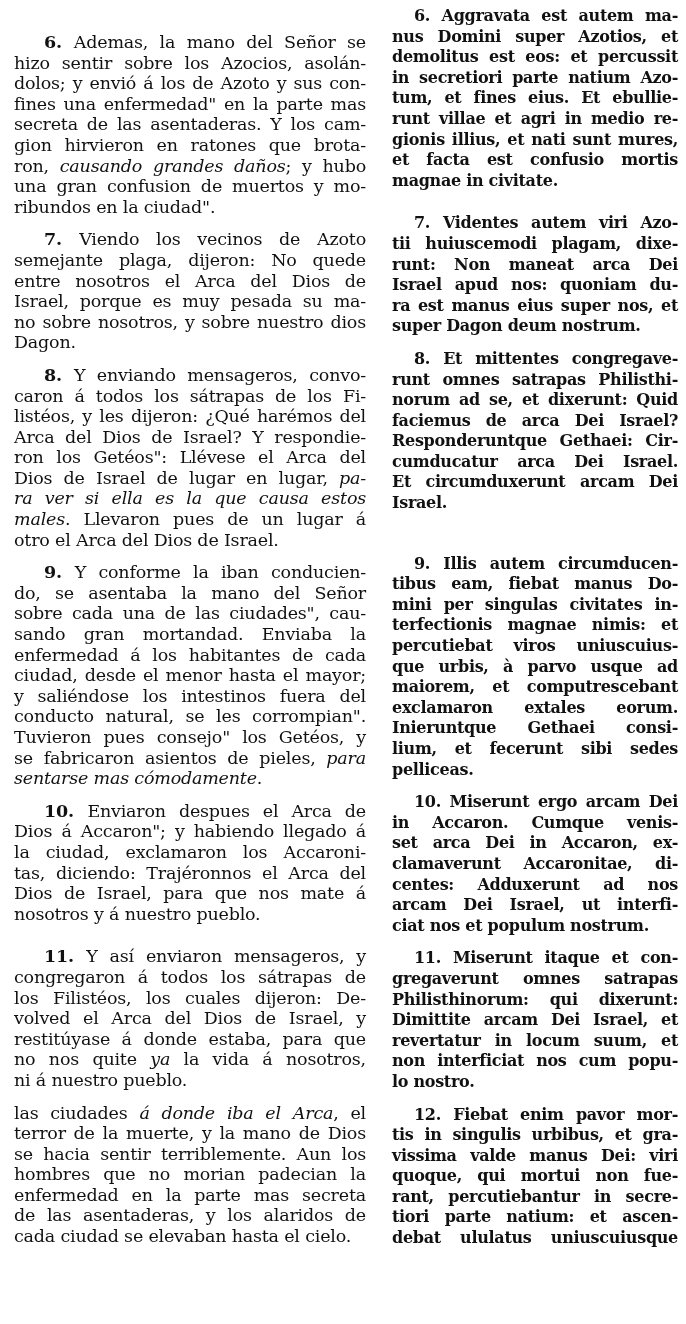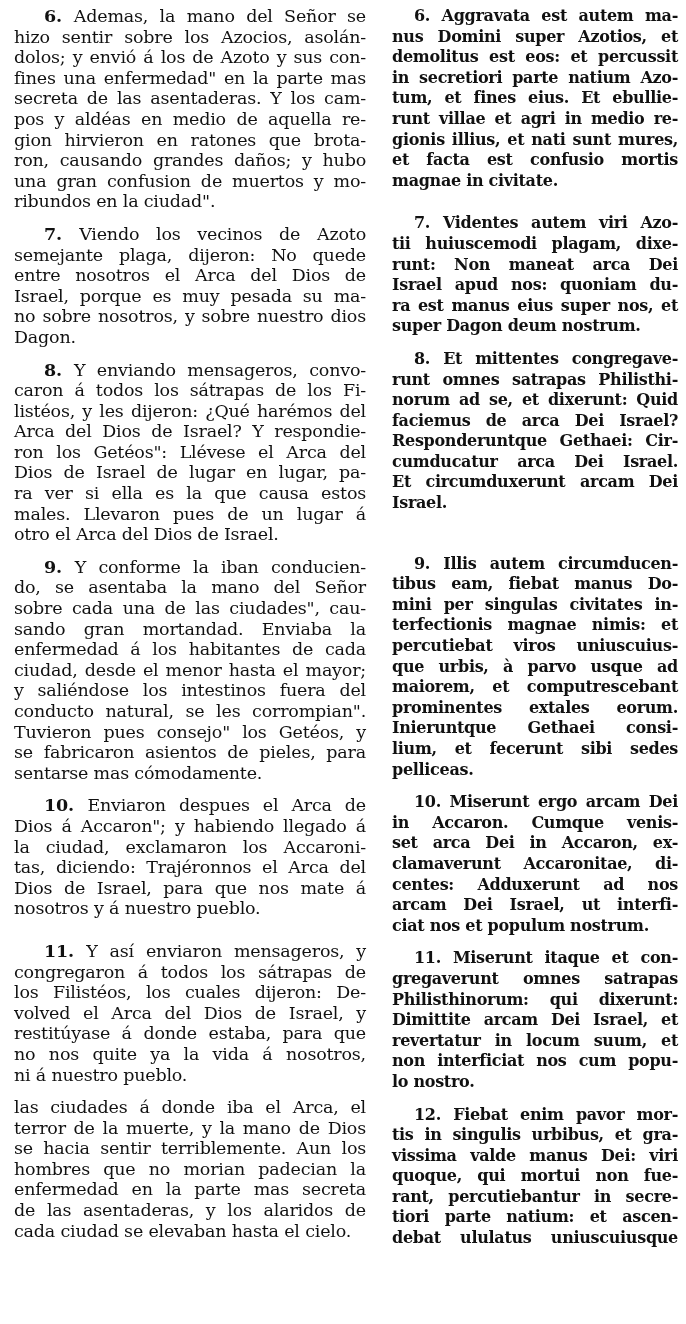--- a/index.html
+++ b/index.html
@@ -3,55 +3,54 @@
 <meta charset="utf-8">
 <style>
   html, body { margin: 0; padding: 0; background: #ffffff; }
   body {
     width: 686px; height: 1324px; overflow: hidden; position: relative;
     font-family: "DejaVu Serif", "Liberation Serif", serif;
     color: #111111;
   }
   .page { position: absolute; left: 0; top: 0; width: 686px; height: 1324px; }
   .col { position: absolute; top: 6px; }
-  .col-left { left: 14px; width: 352px; }
+  .col-left { left: 14px; width: 352px; margin-top: 26px; }
   .col-right { left: 392px; width: 286px; }
   .verse { position: relative; }
   .line {
     display: block;
     height: 20.6px;
     line-height: 20.6px;
     font-size: 17.5px;
     white-space: nowrap;
     text-align: justify;
     text-align-last: justify;
     letter-spacing: -0.2px;
   }
   .col-right .line { font-size: 16px; font-weight: bold; letter-spacing: -0.3px; }
   .line.last { text-align-last: left; }
   .line.indent { padding-left: 30px; }
   .col-right .line.indent { padding-left: 22px; }
   .num { font-weight: bold; }
-  .it { }
+  .it { font-style: italic; }
   .gap-s { height: 12px; }
   .gap-m { height: 22px; }
   .gap-l { height: 40px; }
 </style>
 </head>
 <body>
 
 <div class="page">
   <div class="col col-left" id="col-es">
       <div class="verse">
         <span class="line indent"><span class="num">6. </span><span>Ademas, la mano del Señor se</span></span>
         <span class="line"><span>hizo sentir sobre los Azocios, asolán-</span></span>
         <span class="line"><span>dolos; y envió á los de Azoto y sus con-</span></span>
         <span class="line"><span>fines una enfermedad" en la parte mas</span></span>
         <span class="line"><span>secreta de las asentaderas. Y los cam-</span></span>
-        <span class="line"><span>pos y aldéas en medio de aquella re-</span></span>
         <span class="line"><span>gion hirvieron en ratones que brota-</span></span>
         <span class="line"><span>ron, </span><span class="it">causando grandes daños</span><span>; y hubo</span></span>
         <span class="line"><span>una gran confusion de muertos y mo-</span></span>
         <span class="line last"><span>ribundos en la ciudad".</span></span>
       </div>
       <div class="gap-s"></div>
       <div class="verse">
         <span class="line indent"><span class="num">7. </span><span>Viendo los vecinos de Azoto</span></span>
         <span class="line"><span>semejante plaga, dijeron: No quede</span></span>
         <span class="line"><span>entre nosotros el Arca del Dios de</span></span>
@@ -149,21 +148,21 @@
       </div>
       <div class="gap-l"></div>
       <div class="verse">
         <span class="line indent"><span class="num">9. </span><span>Illis autem circumducen-</span></span>
         <span class="line"><span>tibus eam, fiebat manus Do-</span></span>
         <span class="line"><span>mini per singulas civitates in-</span></span>
         <span class="line"><span>terfectionis magnae nimis: et</span></span>
         <span class="line"><span>percutiebat viros uniuscuius-</span></span>
         <span class="line"><span>que urbis, à parvo usque ad</span></span>
         <span class="line"><span>maiorem, et computrescebant</span></span>
-        <span class="line"><span>prominentes extales eorum.</span></span>
+        <span class="line"><span>exclamaron extales eorum.</span></span>
         <span class="line"><span>Inieruntque Gethaei consi-</span></span>
         <span class="line"><span>lium, et fecerunt sibi sedes</span></span>
         <span class="line last"><span>pelliceas.</span></span>
       </div>
       <div class="gap-s"></div>
       <div class="verse">
         <span class="line indent"><span class="num">10. </span><span>Miserunt ergo arcam Dei</span></span>
         <span class="line"><span>in Accaron. Cumque venis-</span></span>
         <span class="line"><span>set arca Dei in Accaron, ex-</span></span>
         <span class="line"><span>clamaverunt Accaronitae, di-</span></span>

